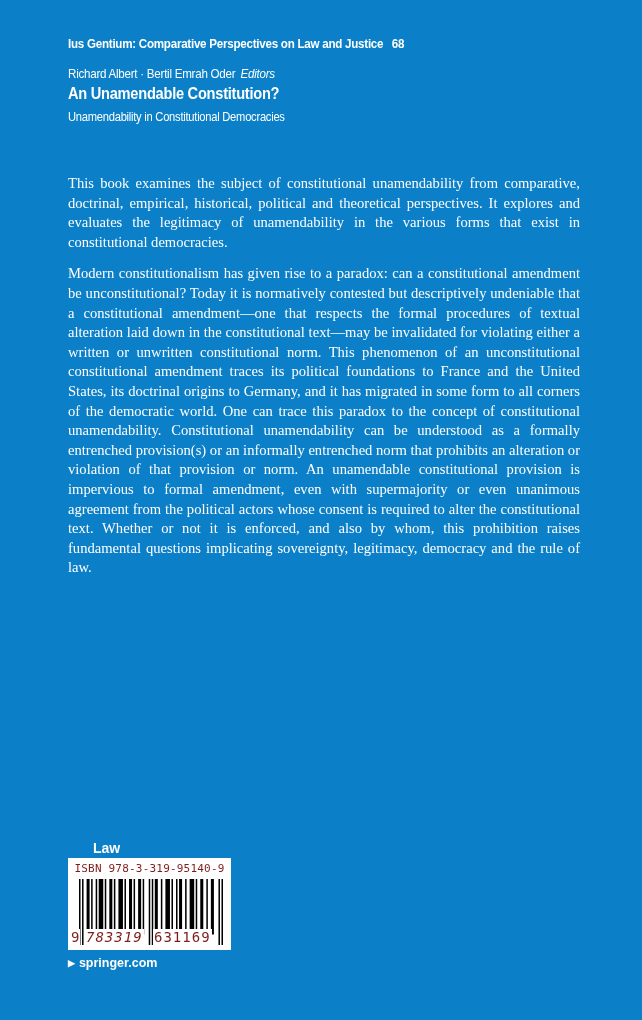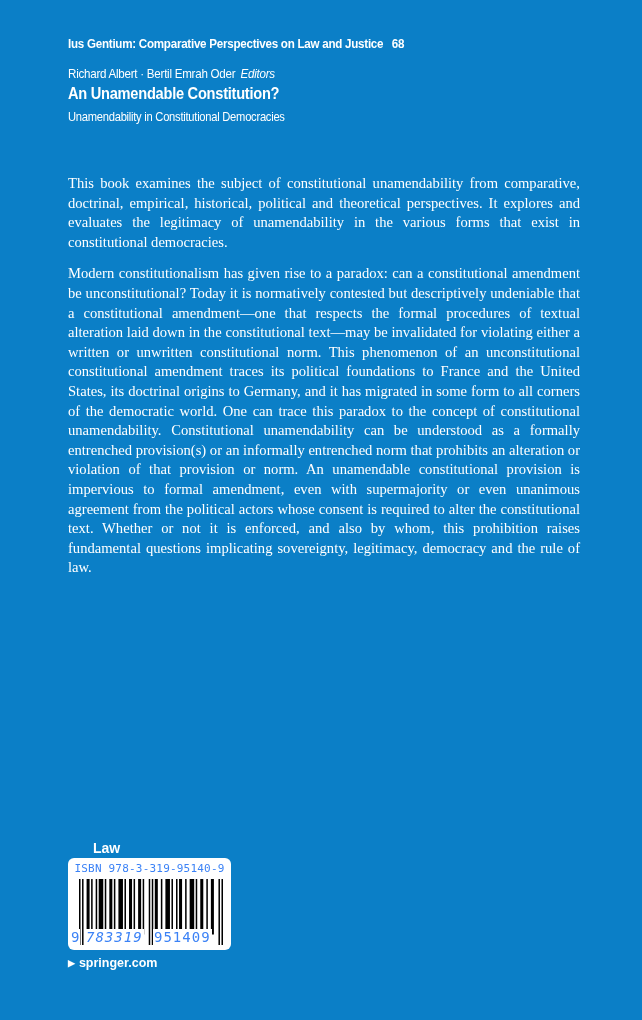--- a/index.html
+++ b/index.html
@@ -46,23 +46,22 @@
     text-align:justify;
   }
   .blurb p { margin:12px 0 9px 0; }
   .subject {
     position:absolute; left:68px; top:840px;
     font-family:"Liberation Sans", sans-serif;
     font-size:14px; font-weight:bold;margin-left:25px;
   }
   .barcode-box {
     position:absolute; left:68px; top:858px; width:163px; height:92px;
-    background:#ffffff; color:#3b82f6;
+    background:#ffffff; color:#7f1d1d;
     box-sizing:border-box;
-    border-radius:6px;
   }
   .isbn-text {
     position:absolute; left:0; top:4px; width:100%; text-align:center;
     font-family:"DejaVu Sans Mono", monospace; font-size:11px; letter-spacing:0.2px;
     white-space:nowrap;
   }
   .bars {
     position:absolute; left:11px; top:21px; width:144px; height:66px;
   }
   .digits {
@@ -132,19 +131,19 @@
         <rect x="80" y="0" width="2" height="37"></rect>
       <rect x="84" y="0" width="1" height="37"></rect>
         <rect x="87" y="0" width="2" height="37"></rect>
       <rect x="92" y="0" width="1" height="44"></rect>
         <rect x="94" y="0" width="1" height="44"></rect>
     </g>
   </svg>
   <div class="digits">
     <span style="left:2px;">9</span>
     <span style="left:17px; letter-spacing:1px;font-style:italic;">783319</span>
-    <span style="left:85px; letter-spacing:1px;">951409</span>
+    <span style="left:85px; letter-spacing:1px;">631169</span>
   </div>
 </div>
 
 <div class="website">
   <span class="arrow">▶</span><span>springer.com</span>
 </div>
 
 </body></html>

